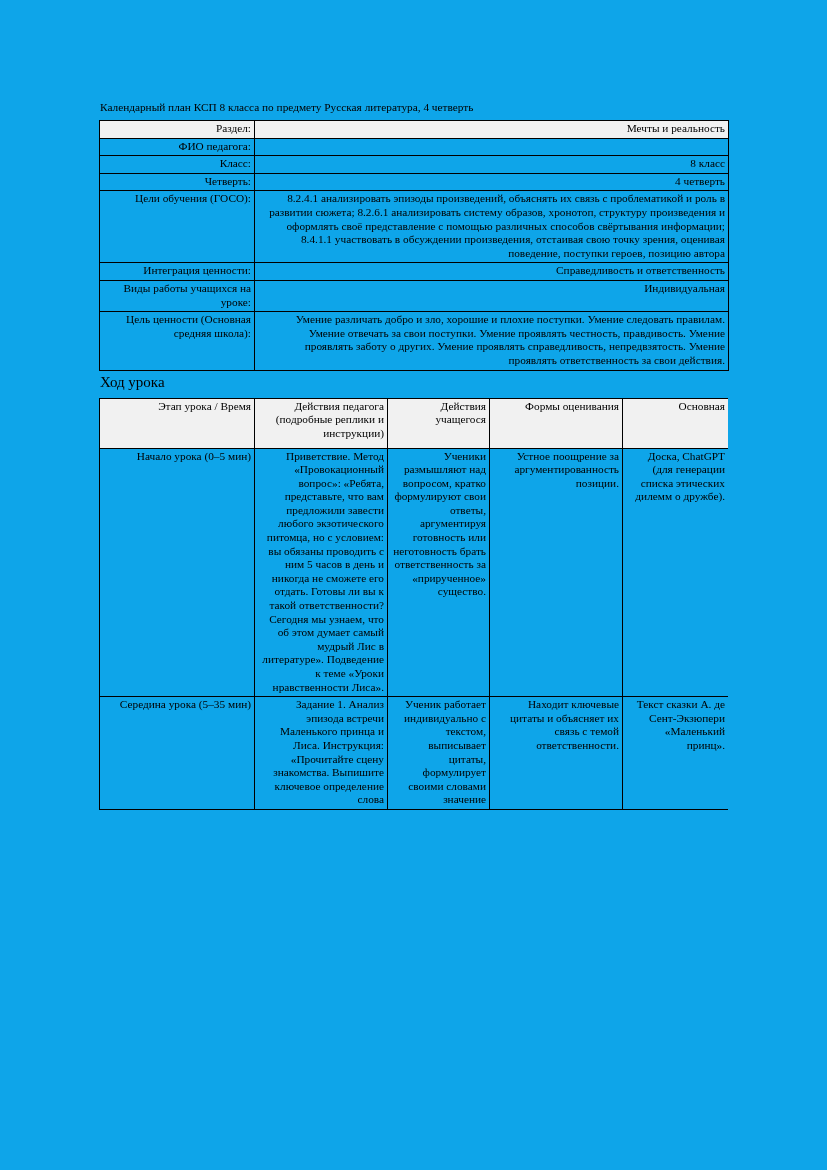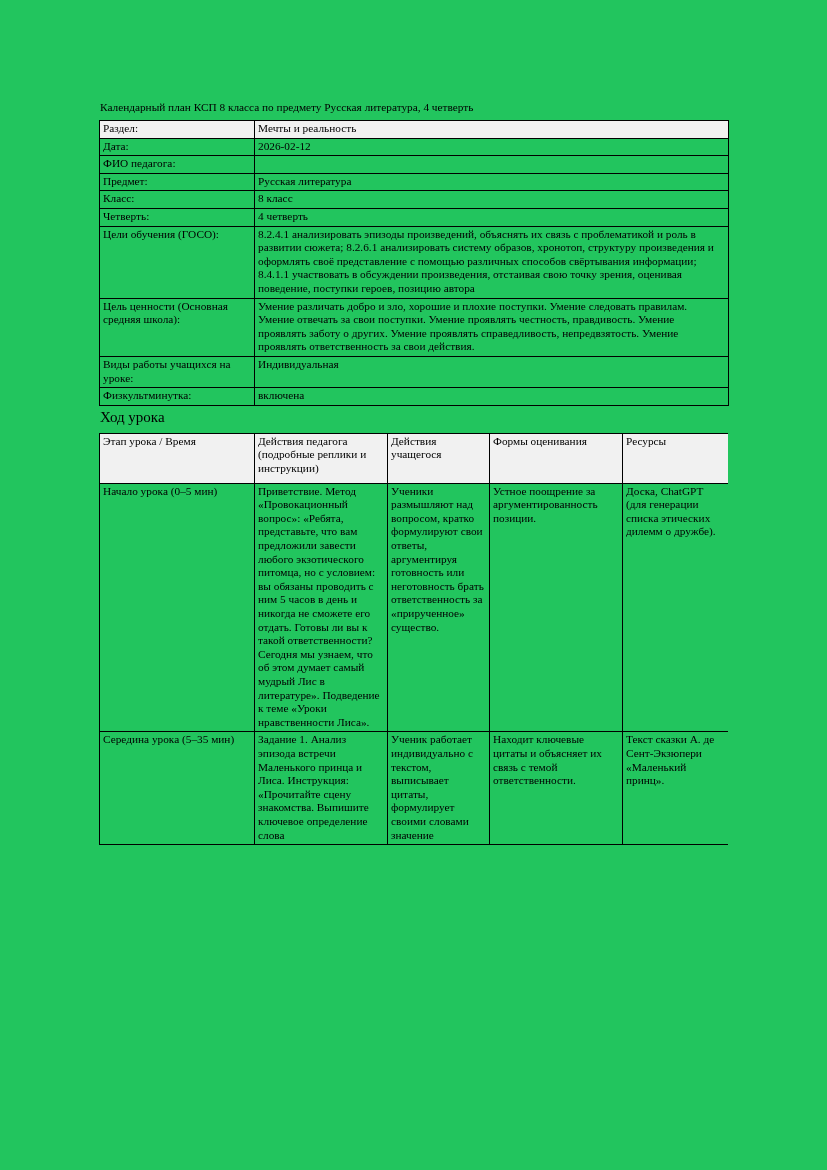--- a/index.html
+++ b/index.html
@@ -15,21 +15,21 @@
     color: #000000;
     -webkit-font-smoothing: antialiased;
   }
 
   .page {
     position: relative;
     width: 827px;
     height: 1170px;
     box-sizing: border-box;
     padding: 100px 99px 0 99px;
-    background: #22c55e;
+    background: #0ea5e9;
   }
 
   .doc-title {
     font-size: 11.3px;
     line-height: 14px;
     margin: 0 0 6px 1px;
     white-space: nowrap;
   }
 
   .section-caption {
@@ -44,21 +44,21 @@
     table-layout: fixed;
     font-size: 11.3px;
     line-height: 13.6px;
   }
 
   table.kspt td,
   table.kspt th {
     border: 1px solid #000000;
     vertical-align: top;
     padding: 1px 3px 2px 3px;
-    text-align: left;
+    text-align: right;
     font-weight: normal;
     word-wrap: break-word;
     overflow-wrap: break-word;
     hyphens: none;
   }
 
   
   table.kspt tr.hdr > td,
   table.kspt tr.hdr > th {
     background: #f1f1f1;
@@ -95,54 +95,46 @@
     <colgroup>
       <col class="c-label">
       <col class="c-value">
     </colgroup>
     <tbody>
         <tr class="hdr">
           <td>Раздел:</td>
           <td>Мечты и реальность</td>
         </tr>
         <tr>
-          <td>Дата:</td>
-          <td>2026-02-12</td>
-        </tr>
-        <tr>
           <td>ФИО педагога:</td>
           <td></td>
-        </tr>
-        <tr>
-          <td>Предмет:</td>
-          <td>Русская литература</td>
         </tr>
         <tr>
           <td>Класс:</td>
           <td>8 класс</td>
         </tr>
         <tr>
           <td>Четверть:</td>
           <td>4 четверть</td>
         </tr>
         <tr>
           <td>Цели обучения (ГОСО):</td>
           <td>8.2.4.1 анализировать эпизоды произведений, объяснять их связь с проблематикой и роль в развитии сюжета; 8.2.6.1 анализировать систему образов, хронотоп, структуру произведения и оформлять своё представление с помощью различных способов свёртывания информации; 8.4.1.1 участвовать в обсуждении произведения, отстаивая свою точку зрения, оценивая поведение, поступки героев, позицию автора</td>
         </tr>
         <tr>
-          <td>Цель ценности (Основная средняя школа):</td>
-          <td>Умение различать добро и зло, хорошие и плохие поступки. Умение следовать правилам. Умение отвечать за свои поступки. Умение проявлять честность, правдивость. Умение проявлять заботу о других. Умение проявлять справедливость, непредвзятость. Умение проявлять ответственность за свои действия.</td>
+          <td>Интеграция ценности:</td>
+          <td>Справедливость и ответственность</td>
         </tr>
         <tr>
           <td>Виды работы учащихся на уроке:</td>
           <td>Индивидуальная</td>
         </tr>
         <tr>
-          <td>Физкультминутка:</td>
-          <td>включена</td>
+          <td>Цель ценности (Основная средняя школа):</td>
+          <td>Умение различать добро и зло, хорошие и плохие поступки. Умение следовать правилам. Умение отвечать за свои поступки. Умение проявлять честность, правдивость. Умение проявлять заботу о других. Умение проявлять справедливость, непредвзятость. Умение проявлять ответственность за свои действия.</td>
         </tr>
       </tbody>
   </table>
 
   <div class="section-caption">Ход урока</div>
 
   <div class="flow-wrap">
     <table class="kspt flow">
       <colgroup>
         <col class="c1">
@@ -150,21 +142,21 @@
         <col class="c3">
         <col class="c4">
         <col class="c5">
       </colgroup>
       <thead>
           <tr class="hdr">
             <td>Этап урока / Время</td>
             <td>Действия педагога (подробные реплики и инструкции)</td>
             <td>Действия учащегося</td>
             <td>Формы оценивания</td>
-            <td>Ресурсы</td>
+            <td>Основная</td>
           </tr>
         </thead>
       <tbody>
           <tr>
             <td>Начало урока (0–5 мин)</td>
             <td>Приветствие. Метод «Провокационный вопрос»: «Ребята, представьте, что вам предложили завести любого экзотического питомца, но с условием: вы обязаны проводить с ним 5 часов в день и никогда не сможете его отдать. Готовы ли вы к такой ответственности? Сегодня мы узнаем, что об этом думает самый мудрый Лис в литературе». Подведение к теме «Уроки нравственности Лиса».</td>
             <td>Ученики размышляют над вопросом, кратко формулируют свои ответы, аргументируя готовность или неготовность брать ответственность за «прирученное» существо.</td>
             <td>Устное поощрение за аргументированность позиции.</td>
             <td>Доска, ChatGPT (для генерации списка этических дилемм о дружбе).</td>
           </tr>

